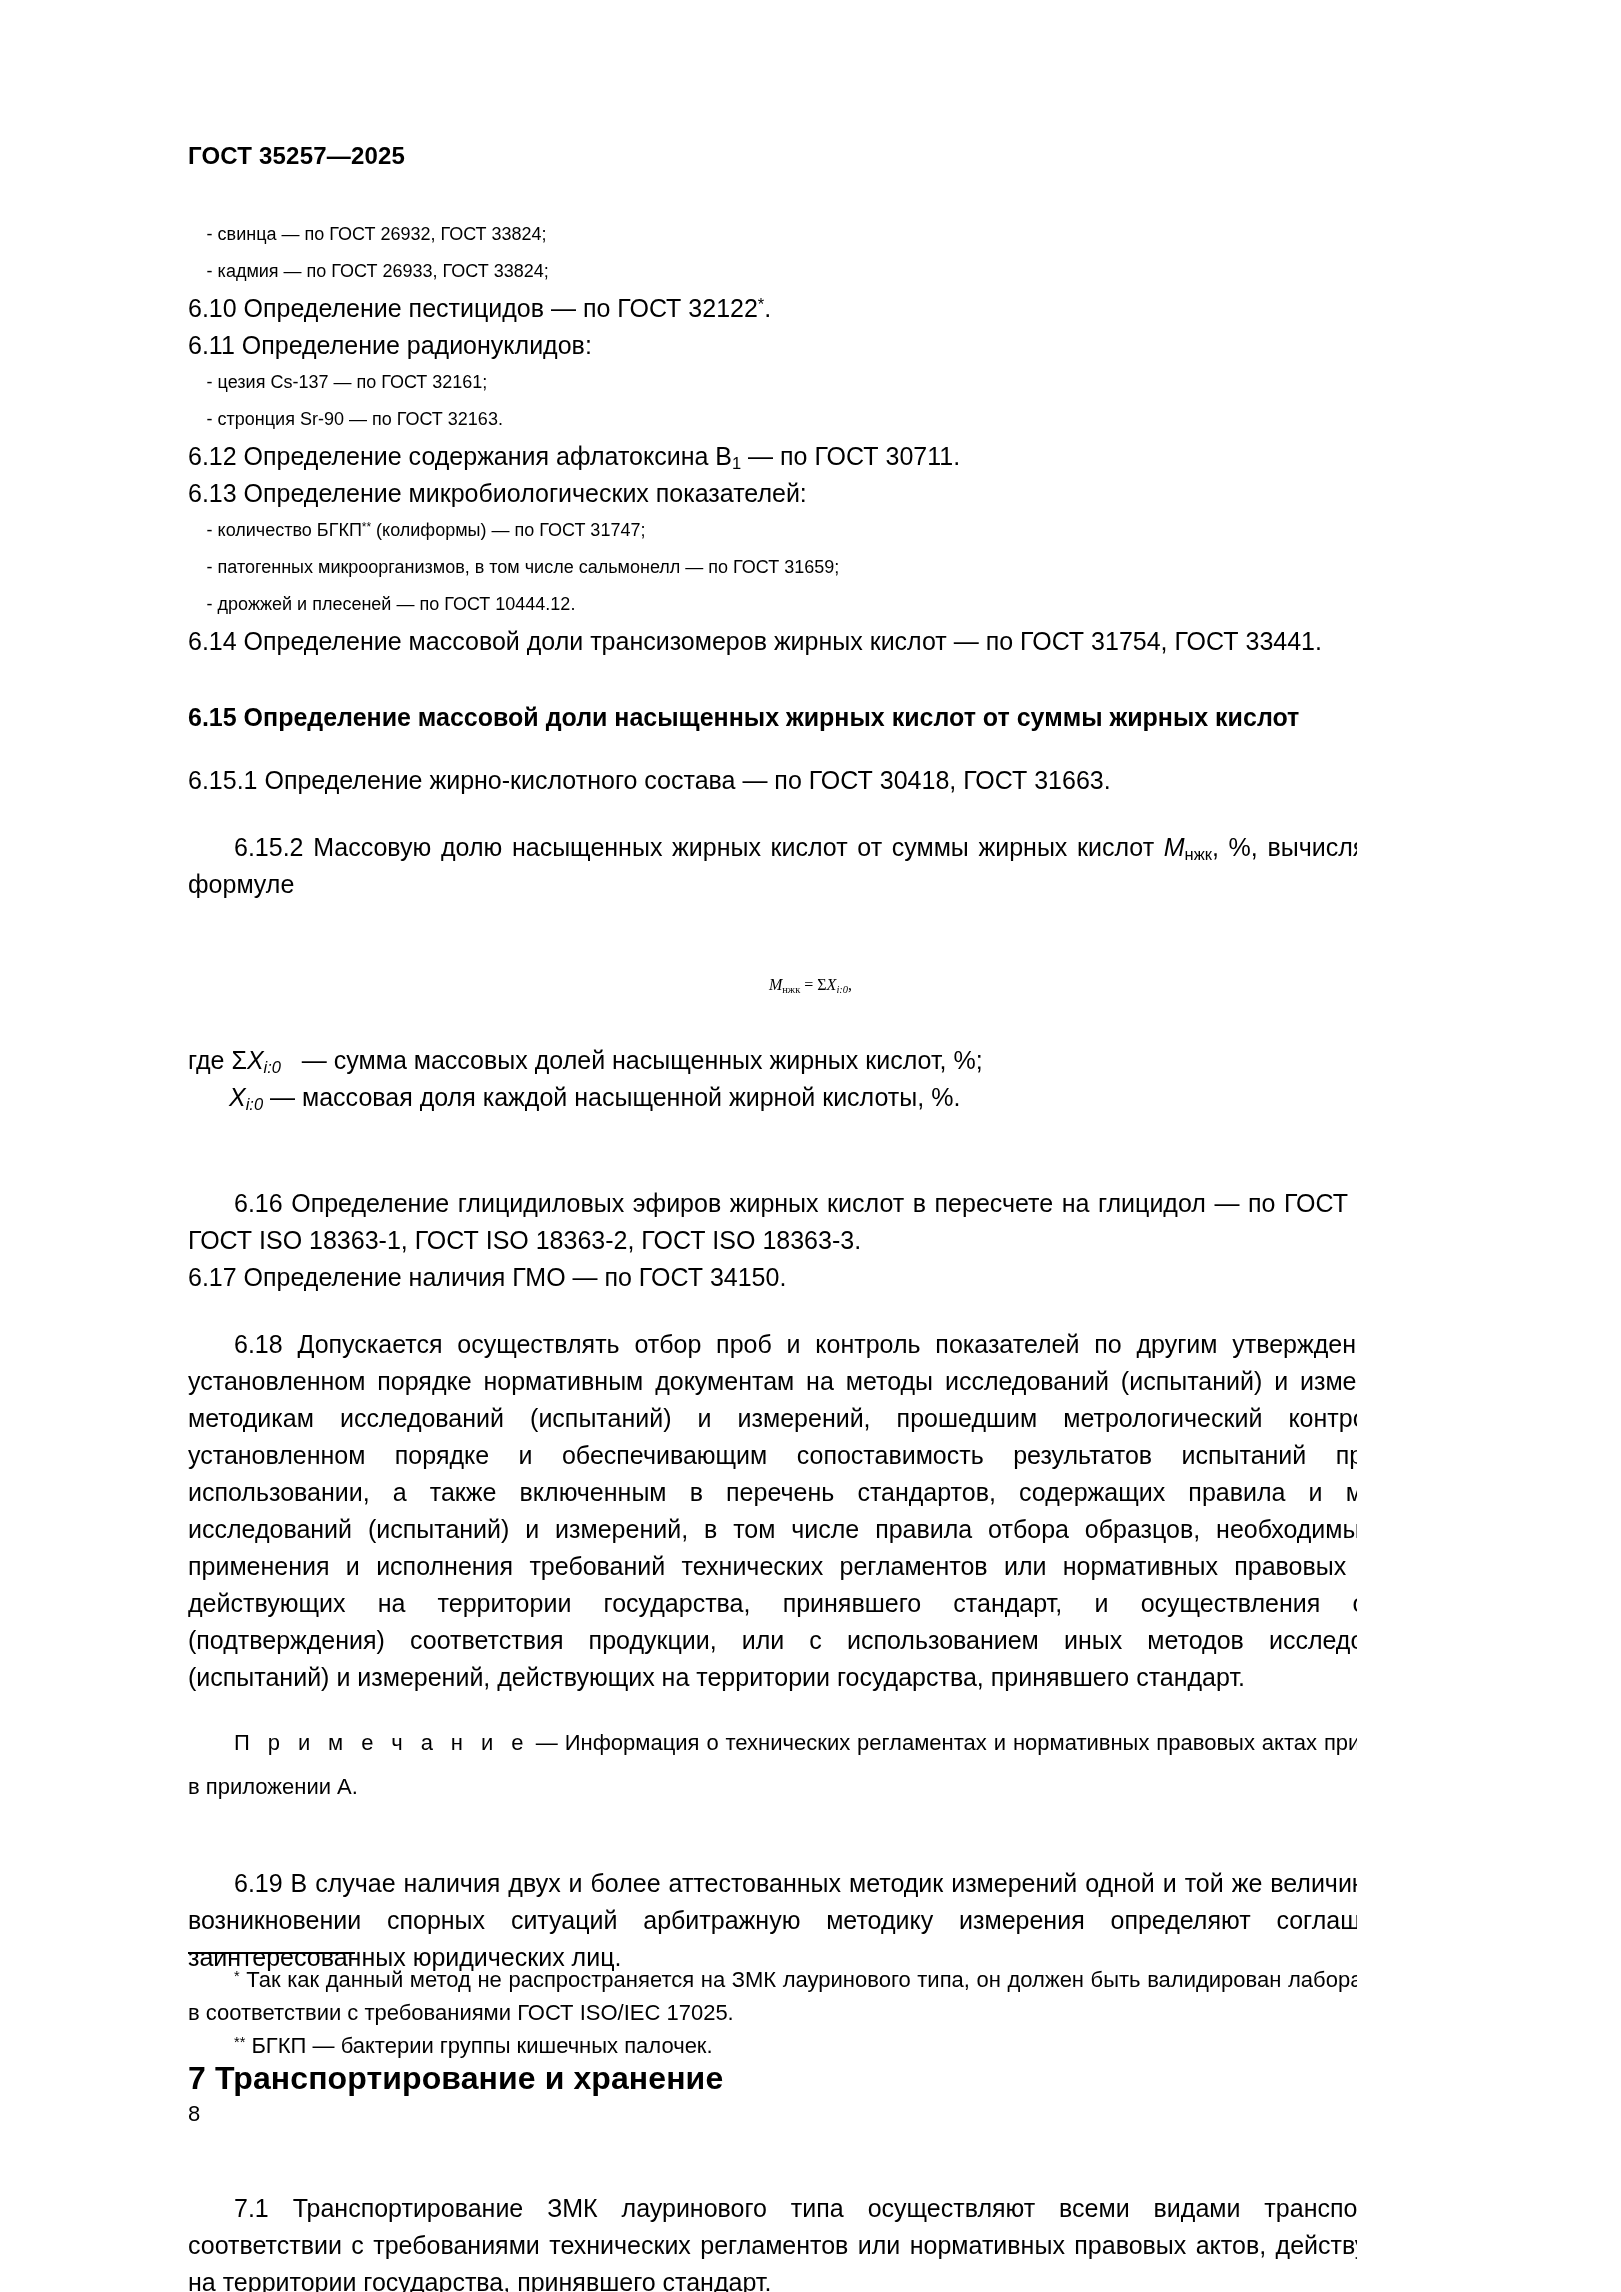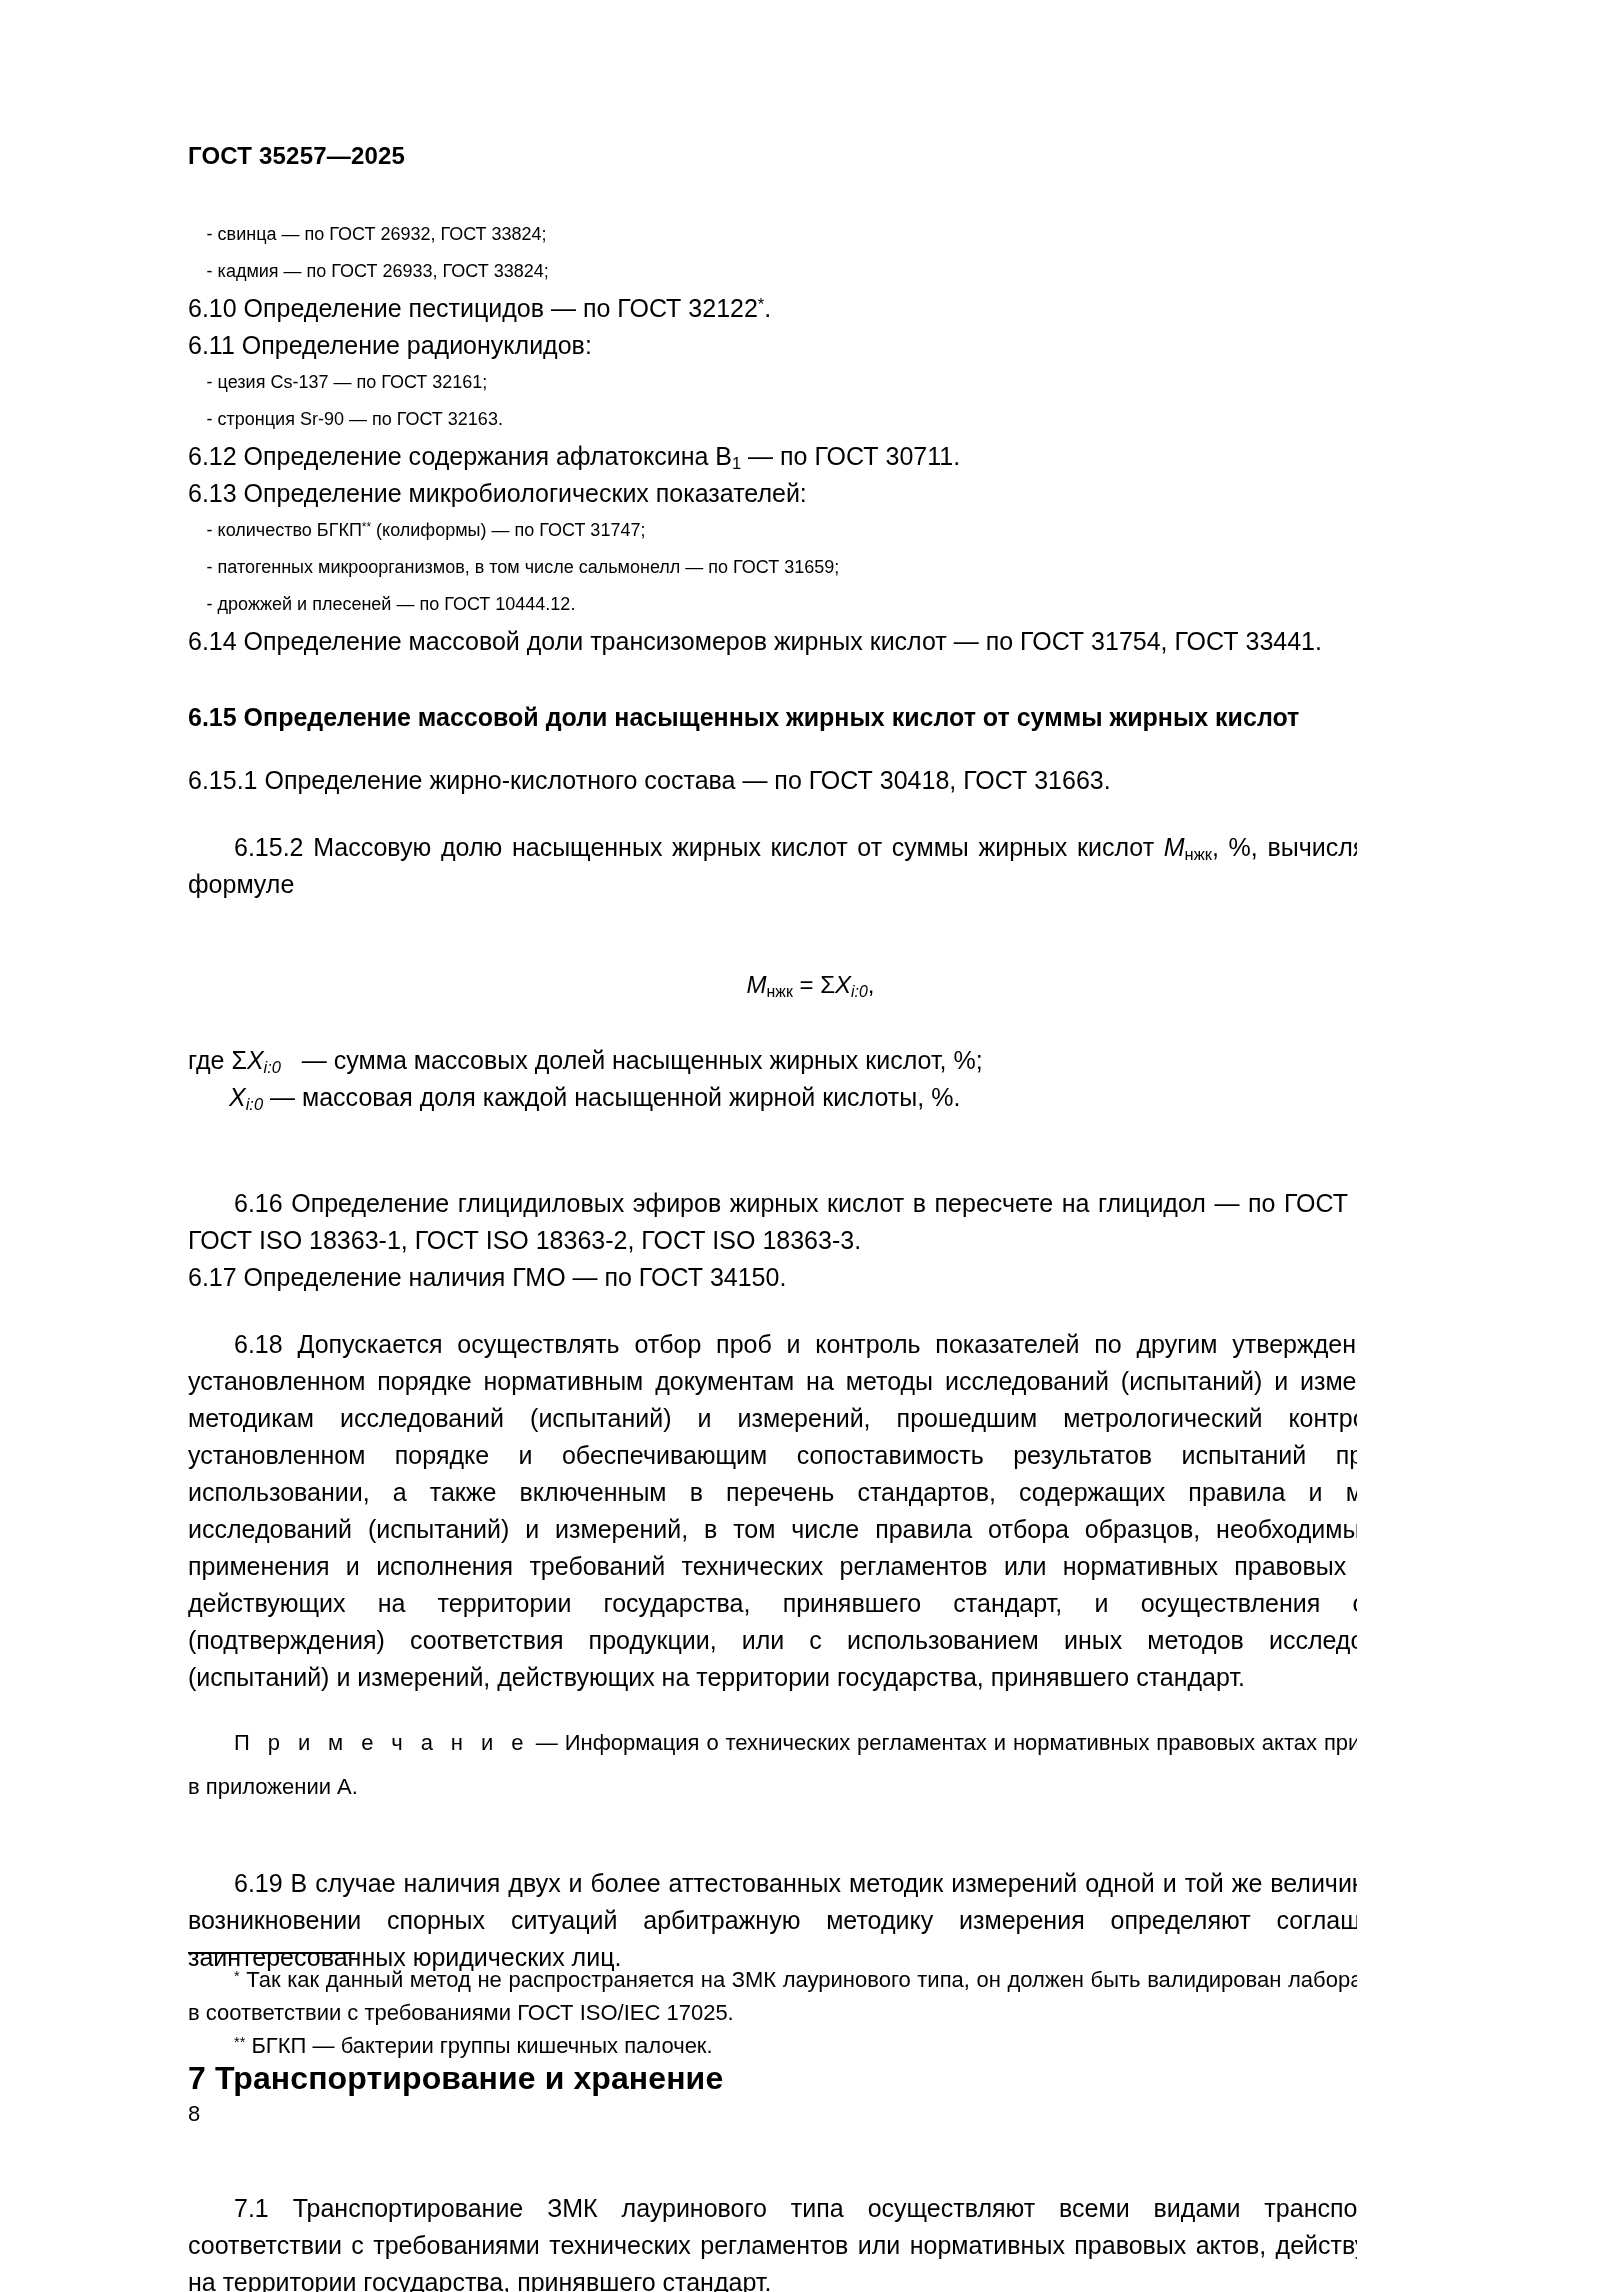--- a/index.html
+++ b/index.html
@@ -84,24 +84,25 @@
     font-weight: bold;
     margin: 0;
     padding-left: 46px;
     text-indent: -46px;
     letter-spacing: 0.1px;
   }
 
   
   .formula-row {
     position: relative;
-    font-size: 24px;
+    font-size: 16px;
     line-height: 37px;
     text-align: center;
     margin: 0;
+    font-family: Liberation Serif, serif;
   }
   .formula {
     display: inline-block;
   }
   .eqno {
     position: absolute;
     right: 0;
     top: 0;
   }
   .where-line {

